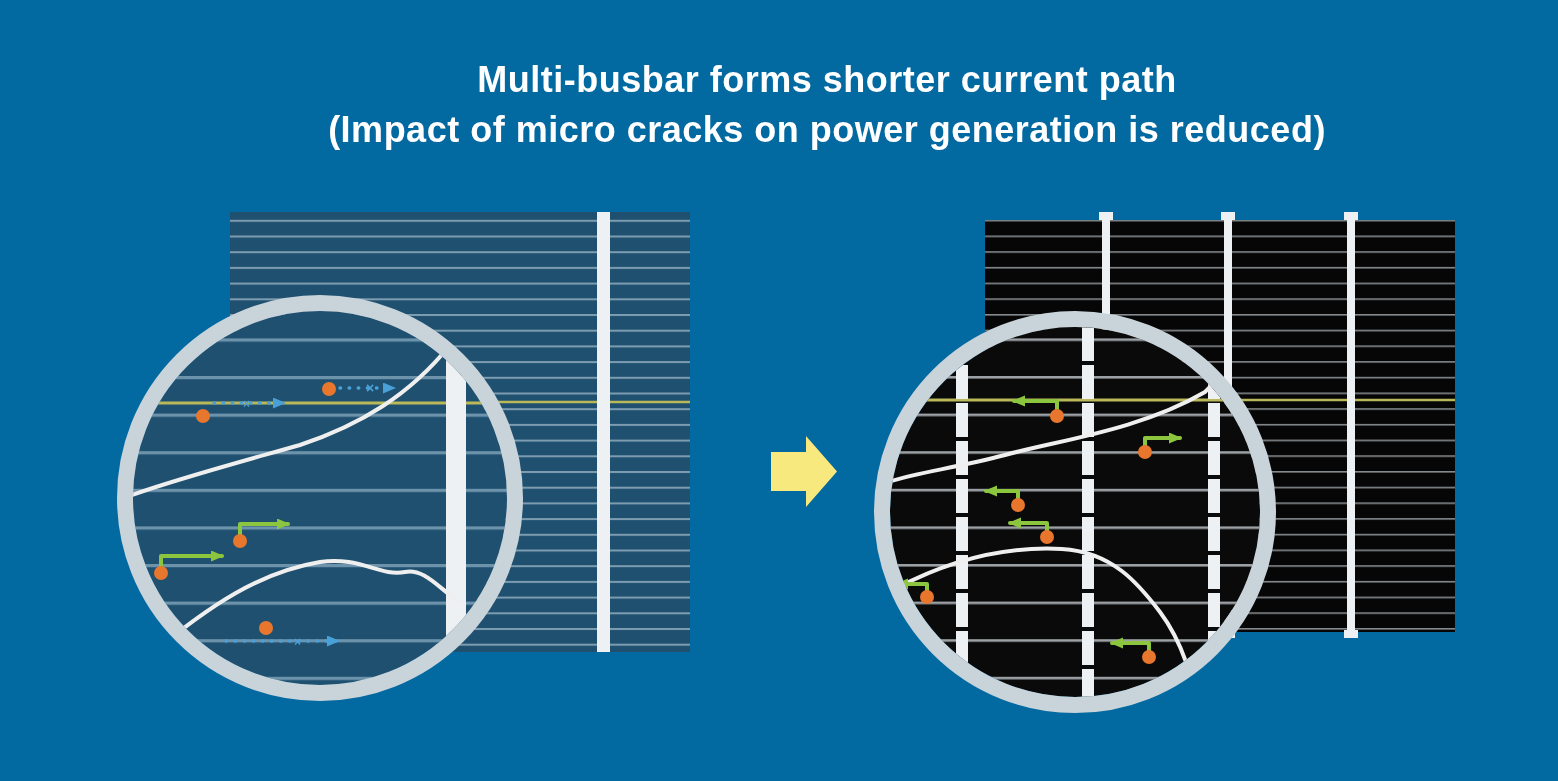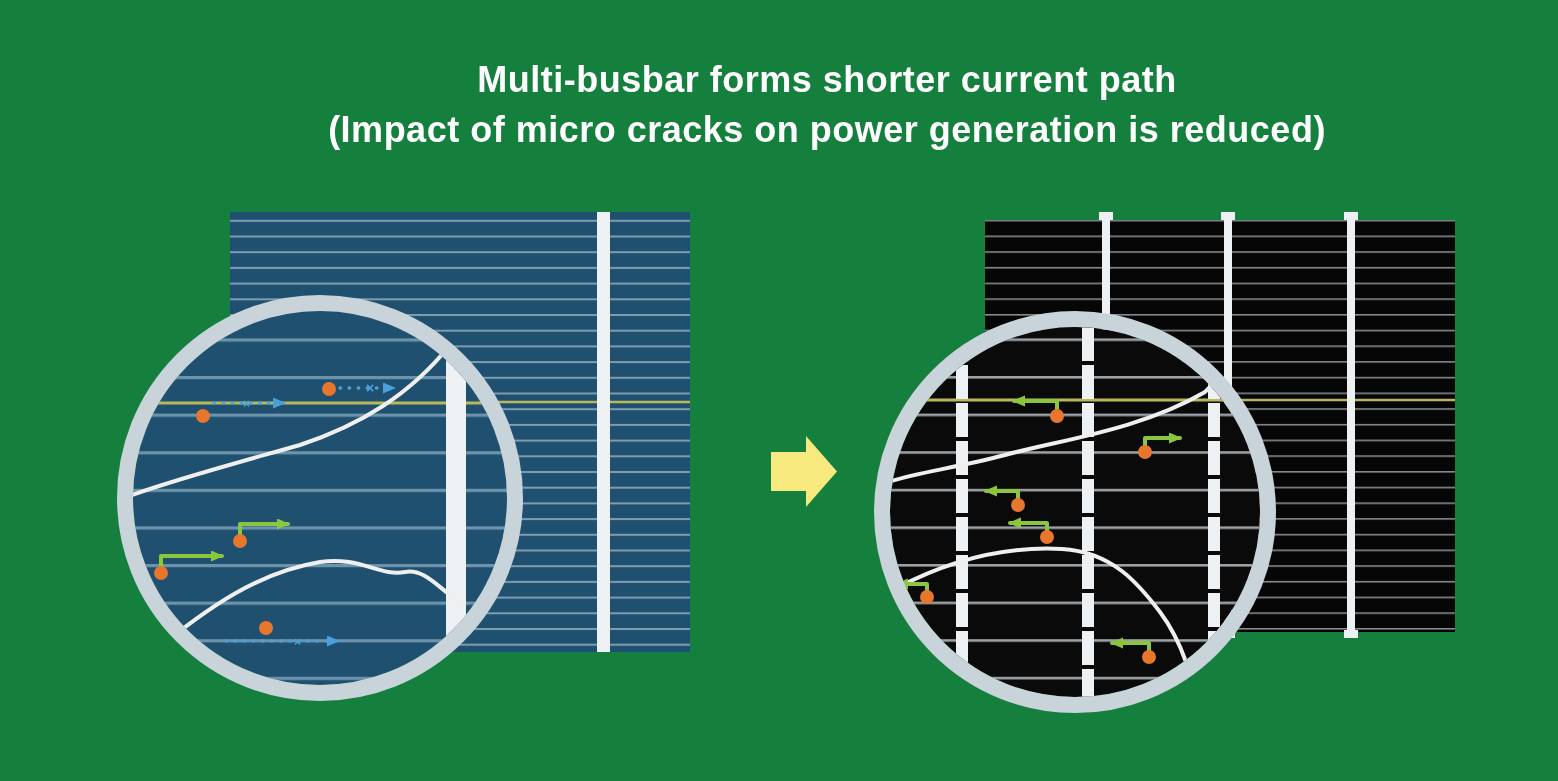--- a/index.html
+++ b/index.html
@@ -1,20 +1,20 @@
 <!DOCTYPE html>
 <html><head>
 <meta charset="utf-8">
 <style>
   html, body { margin: 0; padding: 0; background: #000; }
   .canvas {
     position: relative;
     width: 1558px;
     height: 781px;
-    background: #15803d;
+    background: #0369a1;
     overflow: hidden;
     font-family: "Liberation Sans", sans-serif;
   }
   .title {
     position: absolute;
     top: 55px;
     left: 48px;
     width: 1558px;
     text-align: center;
     color: #ffffff;

